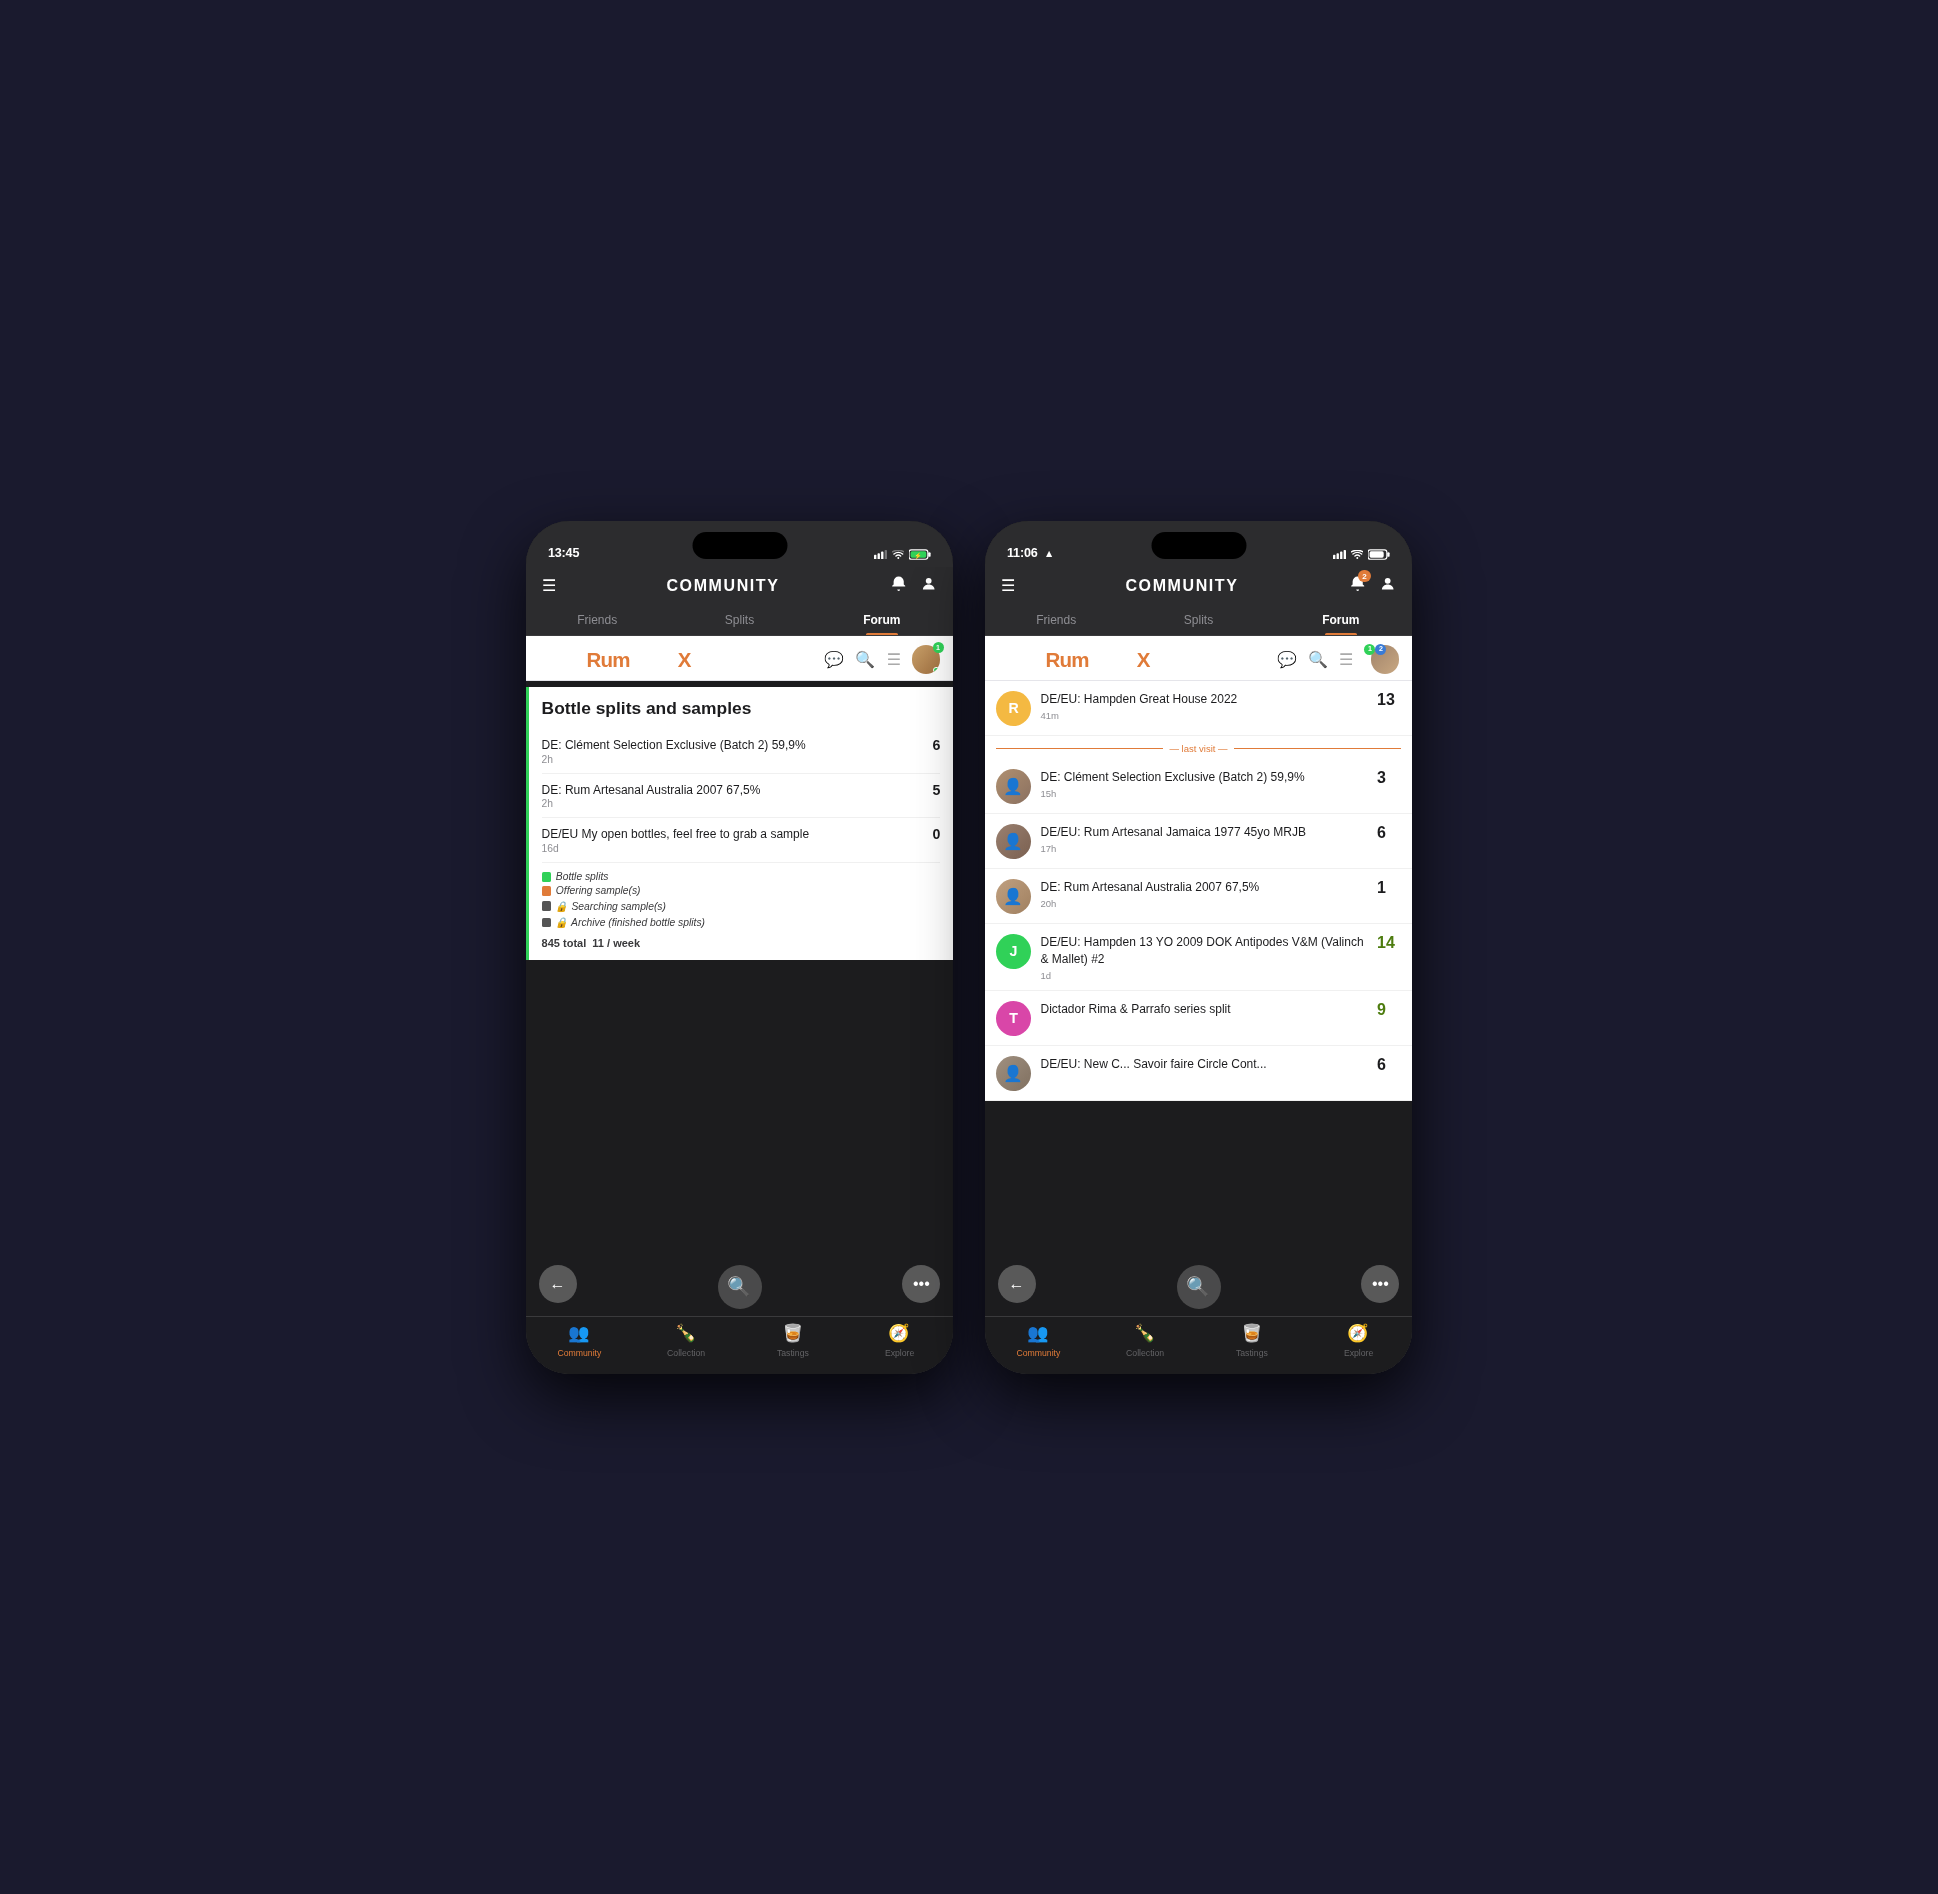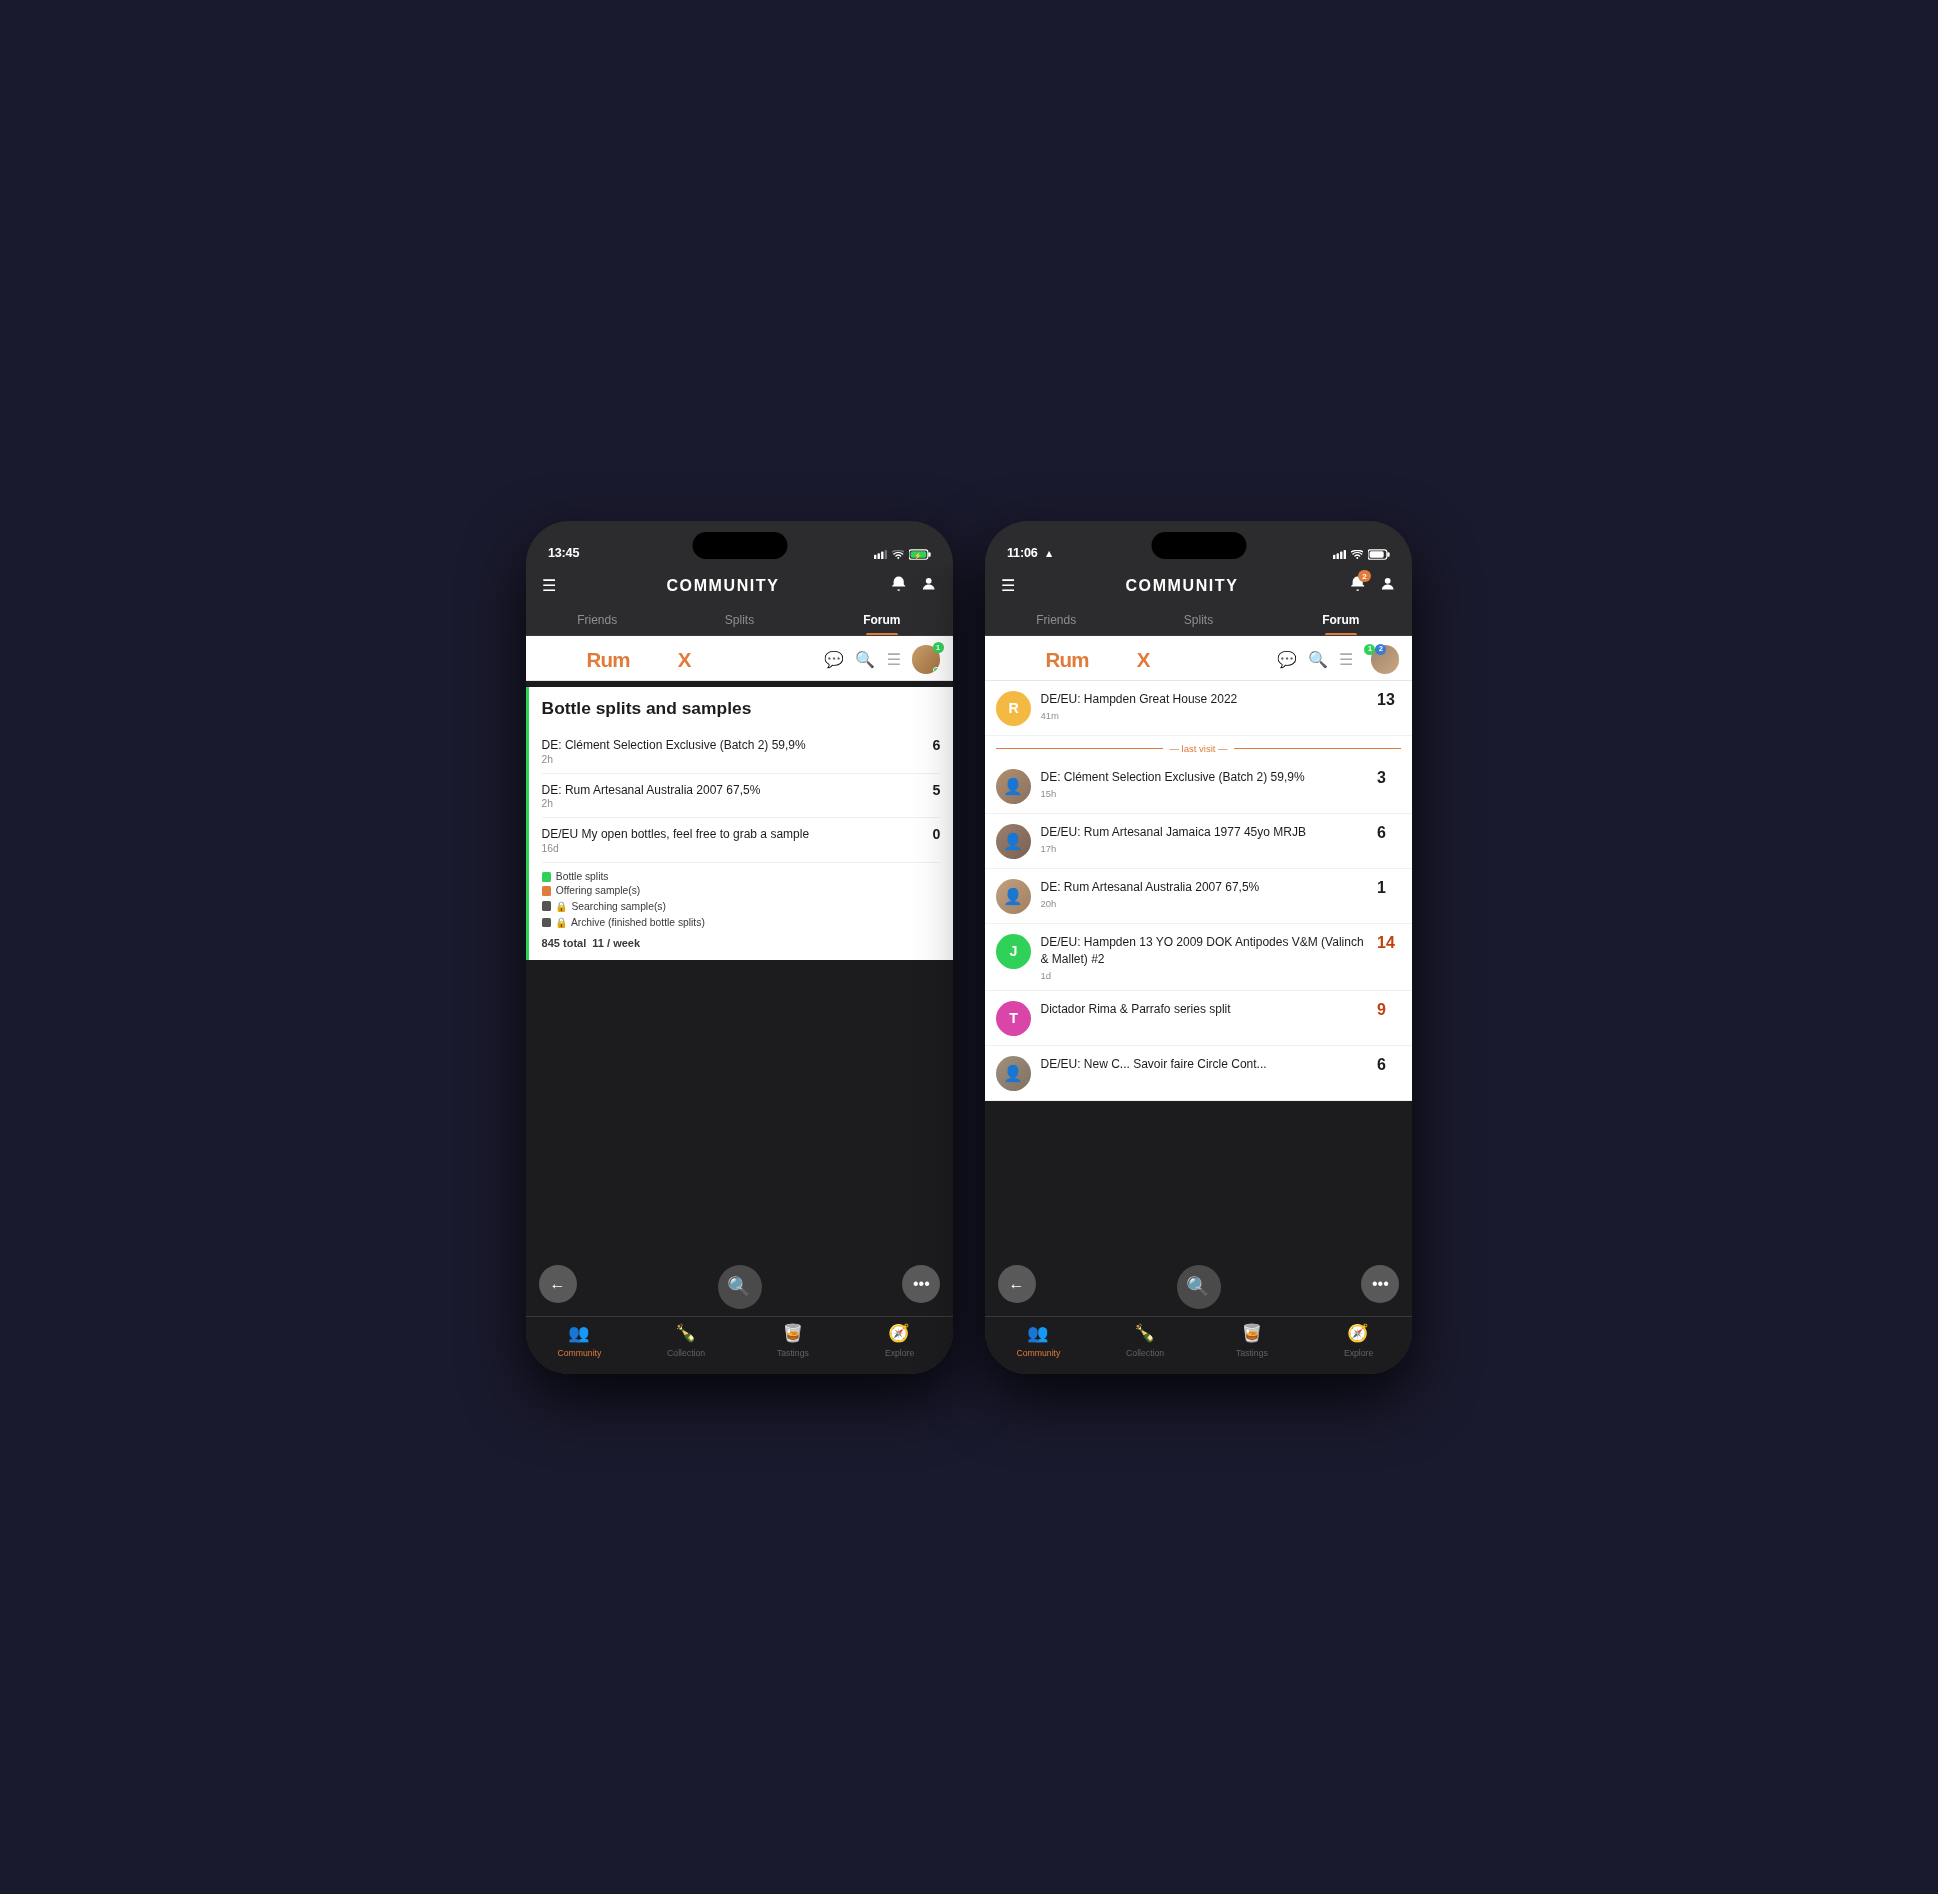--- a/index.html
+++ b/index.html
@@ -260,20 +260,21 @@
       color: #1c1c1e;
       min-width: 16px;
       text-align: right;
     }
 
     .legend {
       margin-top: 8px;
       display: flex;
       flex-direction: column;
       gap: 3.2px;
+      font-style: italic;
     }
 
     .legend-item {
       display: flex;
       align-items: center;
       gap: 4.7px;
       font-size: 10.3px;
       color: #3a3a3c;
     }
 
@@ -428,21 +429,21 @@
 
     .forum-item-count {
       font-size: 16px;
       font-weight: 700;
       color: #1c1c1e;
       min-width: 24px;
       flex-shrink: 0;
     }
 
     .forum-item-count.orange {
-      color: #c2410c;
+      color: #4d7c0f;
     }
 
     .last-visit-divider {
       text-align: center;
       position: relative;
       padding: 3.2px 0;
     }
 
     .last-visit-divider::before {
       content: '';

